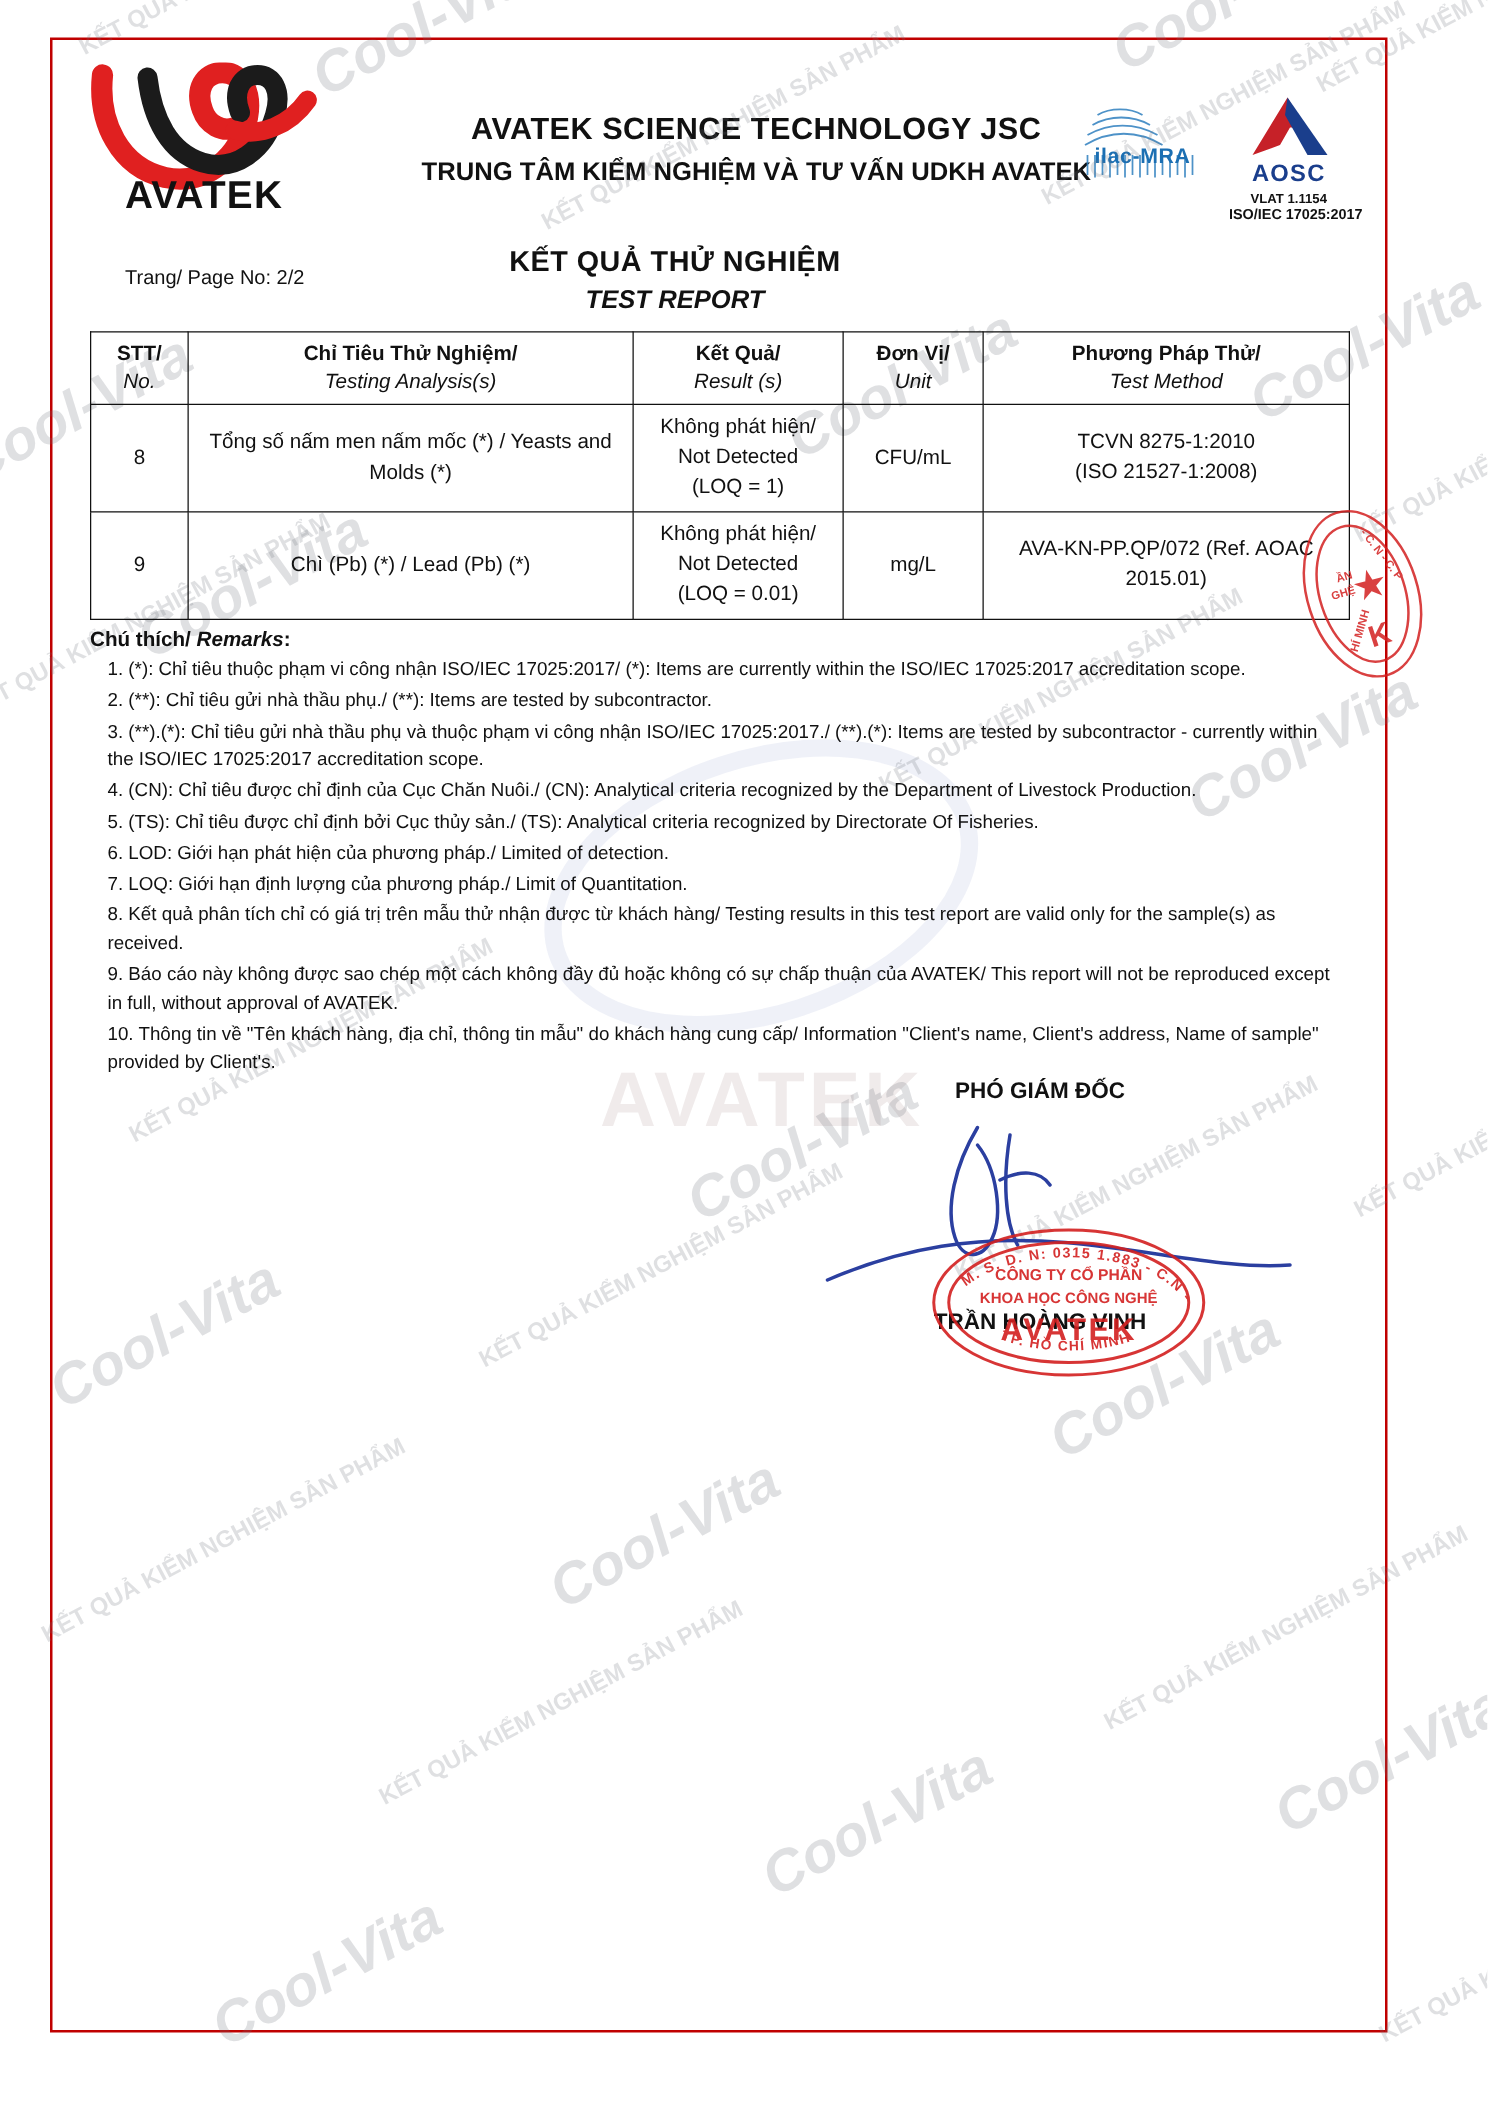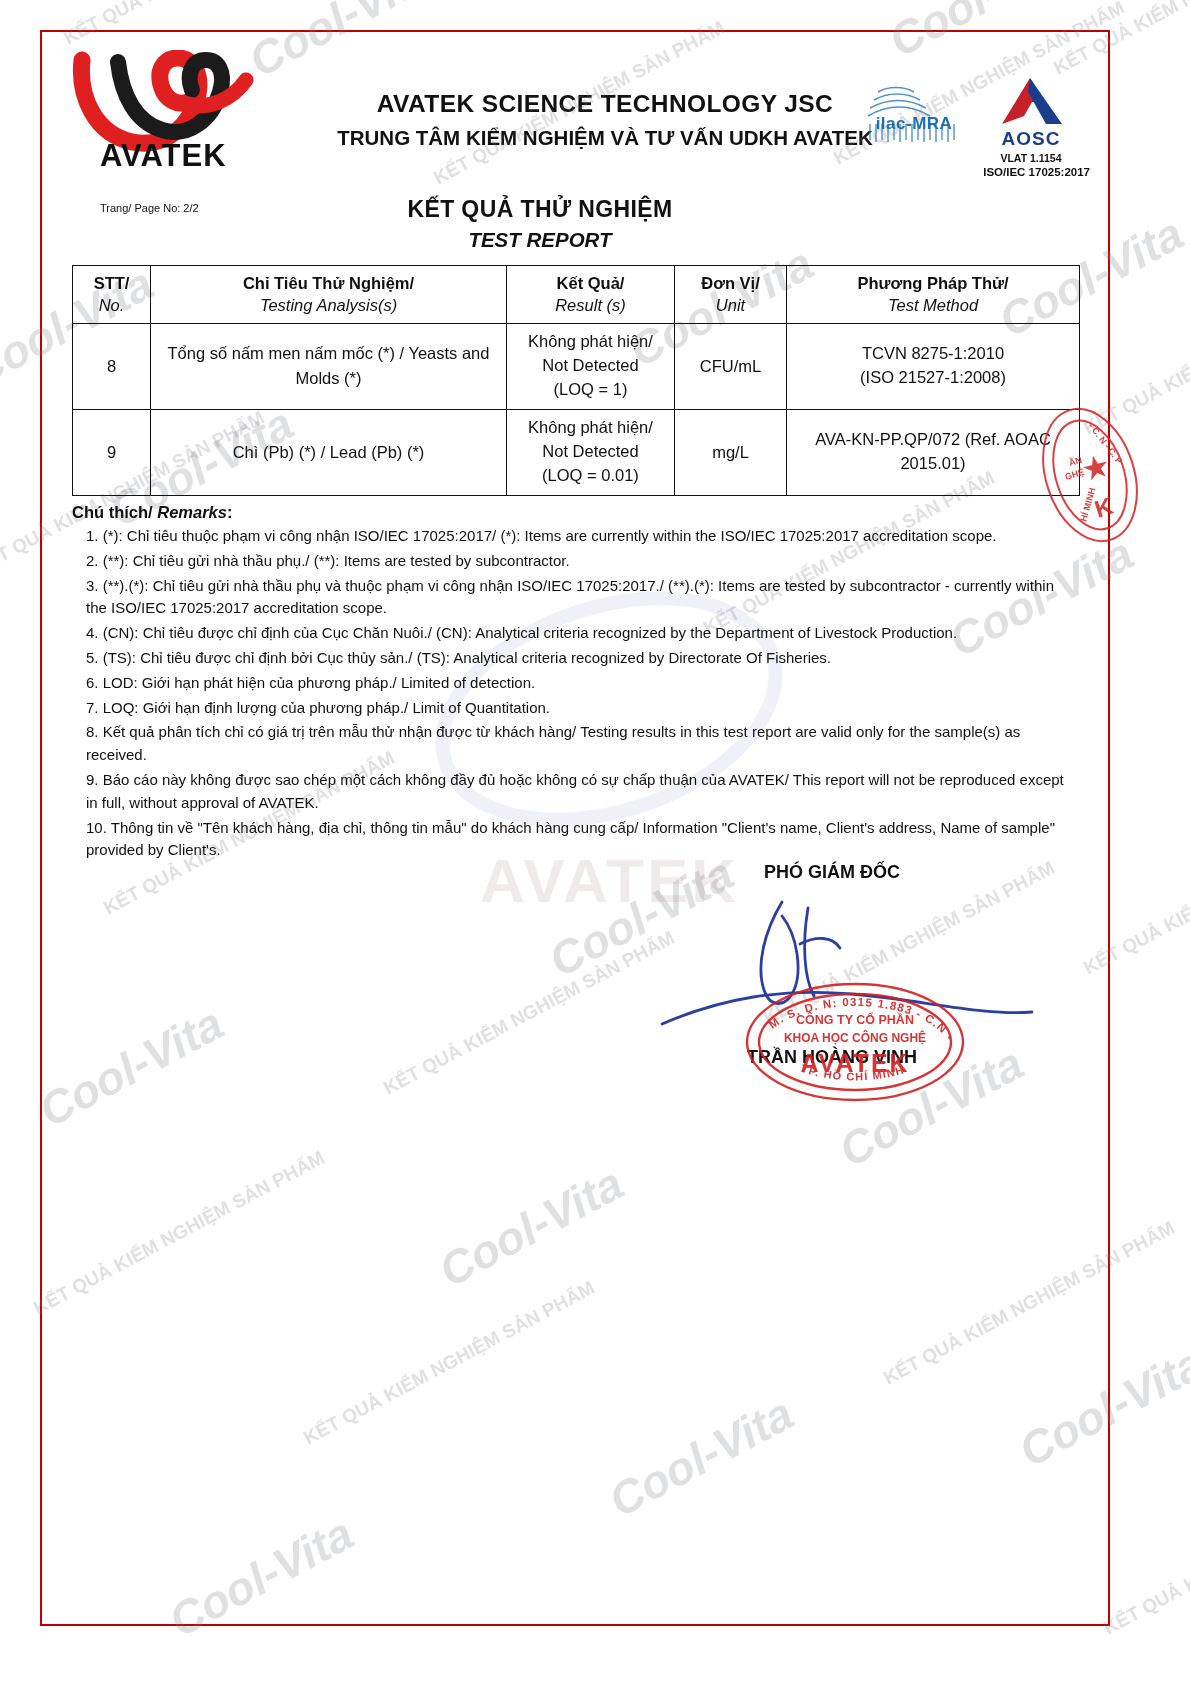--- a/index.html
+++ b/index.html
@@ -149,22 +149,22 @@
     width: 230px;
     text-align: right;
     font-size: 11.5px;
     font-weight: bold;
     color: #111;
   }
 
   
   .pageno {
     position: absolute;
-    left: 100px; top: 202px;
-    font-size: 11px;
+    left: 100px; top: 214px;
+    font-size: 16px;
   }
   .title-main {
     position: absolute;
     left: 330px; top: 196px;
     width: 420px;
     text-align: center;
     font-size: 23px;
     font-weight: bold;
     letter-spacing: 0.4px;
   }

